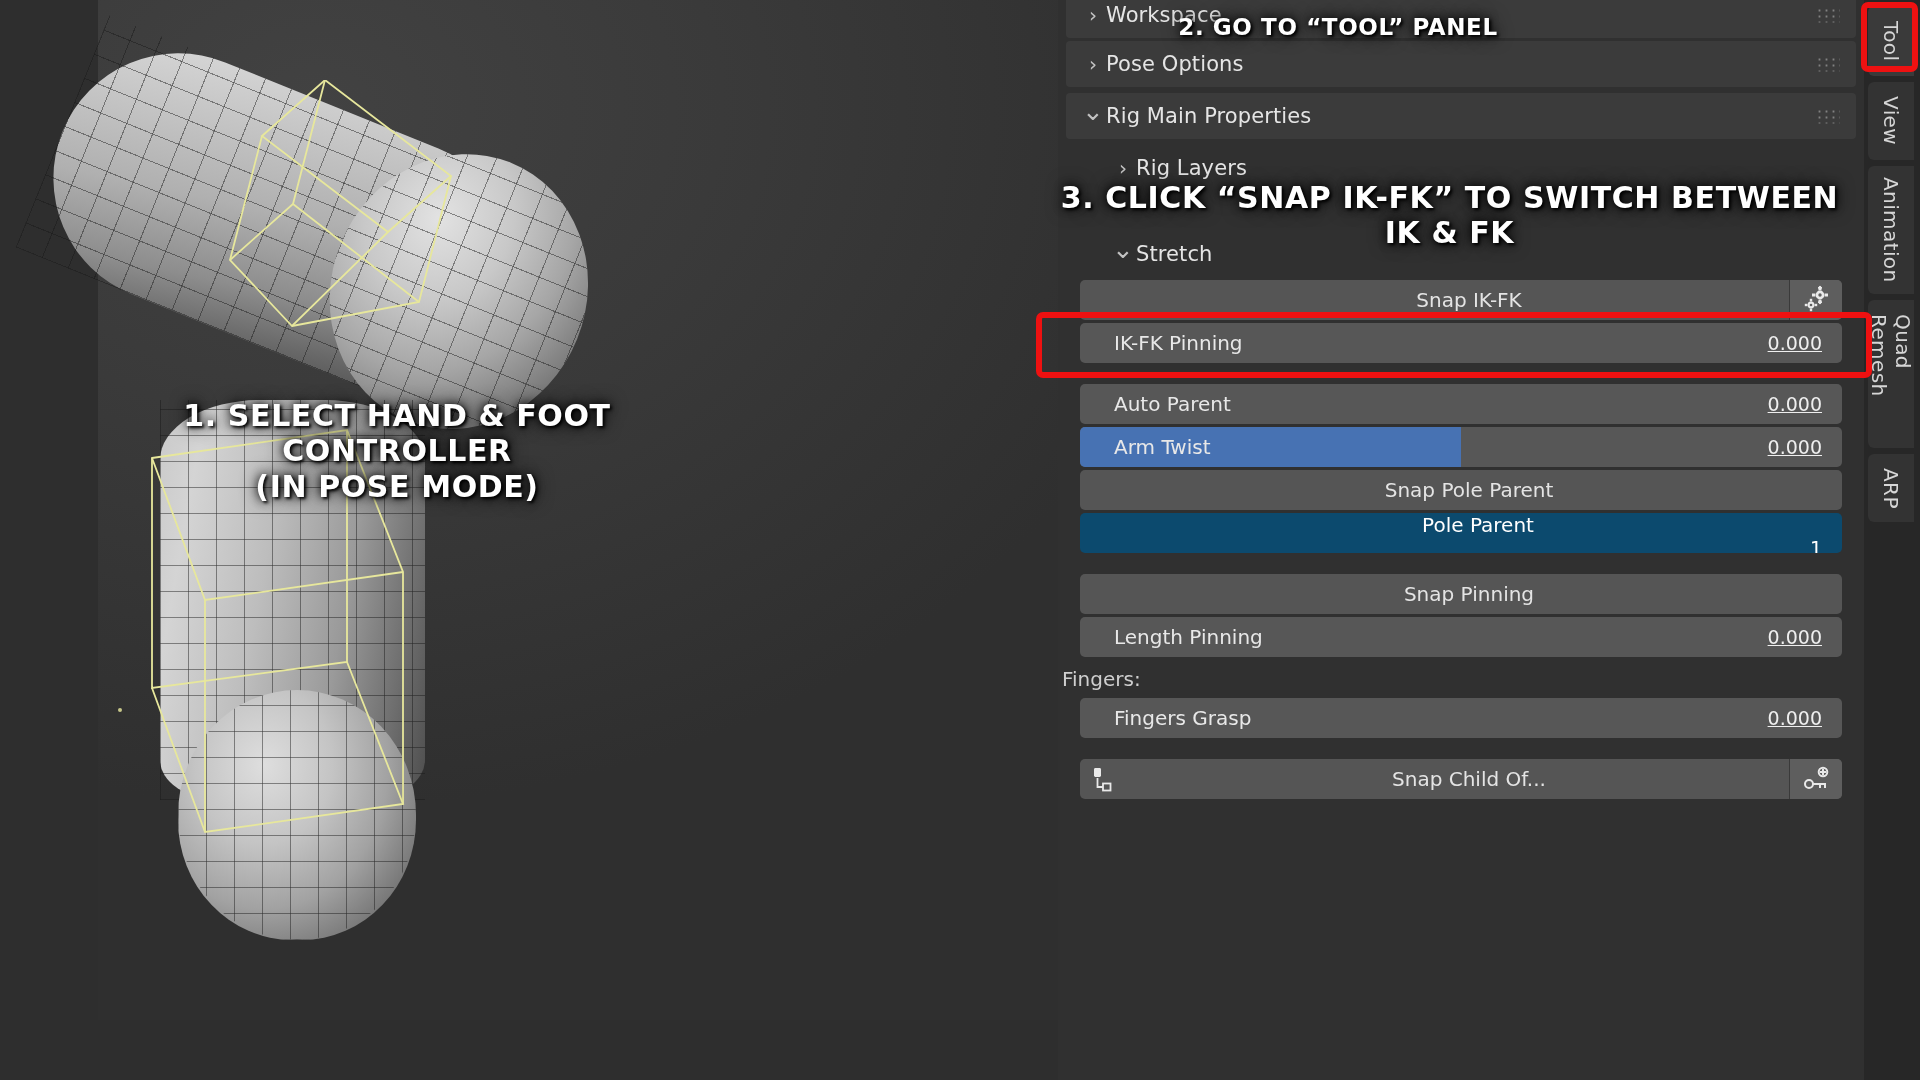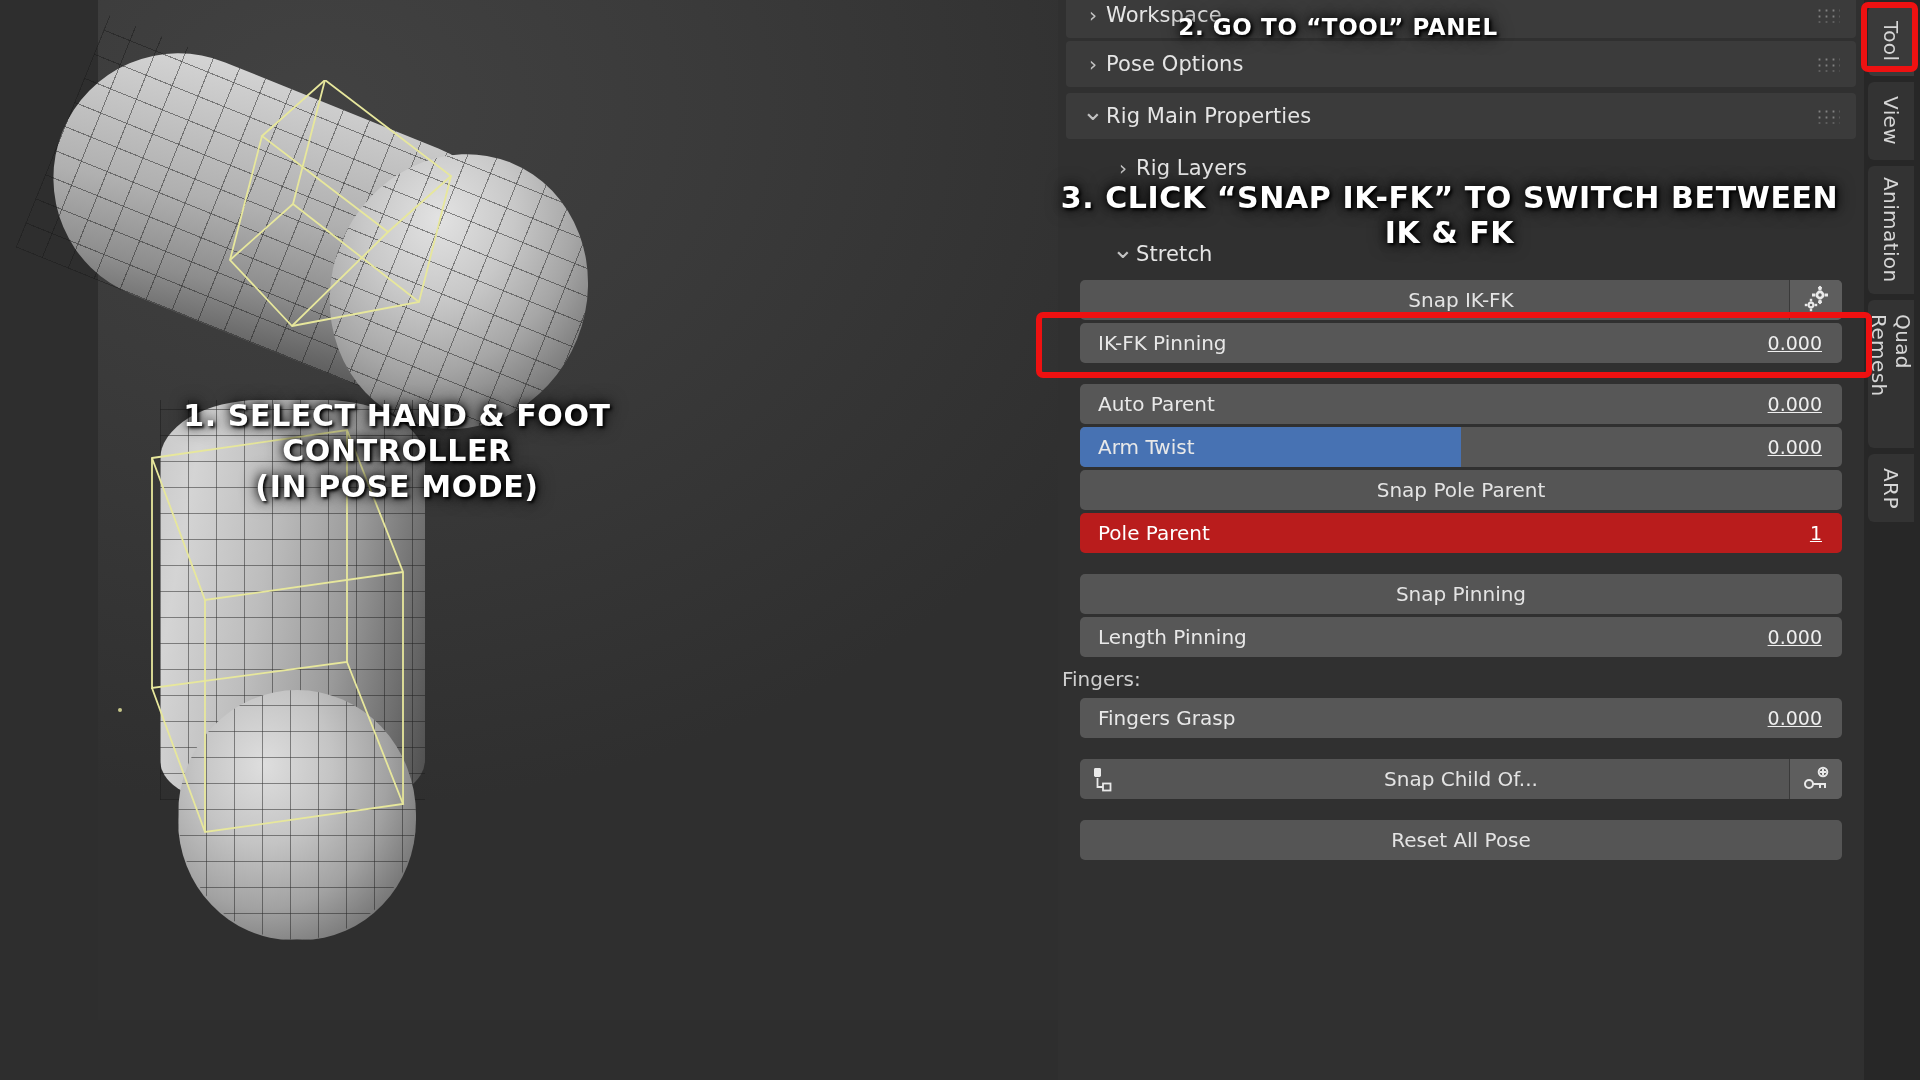--- a/index.html
+++ b/index.html
@@ -97,35 +97,36 @@
     width:24px;height:15px;
     background-image:radial-gradient(circle, #8d8d8d 1px, transparent 1.2px);
     background-size:7px 6px;background-position:0 0;
     opacity:.85;
   }
 
   .widget{
     position:relative;height:40px;border-radius:5px;margin-bottom:3px;
     display:flex;align-items:center;overflow:hidden;
     background:#575757;
+    padding-left:16px;
   }
   .widget.btn{background:#555555;justify-content:center;}
   .widget .fill{
     position:absolute;left:0;top:0;bottom:0;background:#4772b3;
   }
   .widget .lbl{
     position:relative;z-index:2;color:#e8e8e8;font-size:20px;
     padding-left:18px;white-space:nowrap;
   }
   .widget .val{
     position:relative;z-index:2;margin-left:auto;color:#efefef;
     font-size:19px;padding-right:20px;text-decoration:underline;
   }
   .widget.btn .lbl{padding-left:0;color:#e4e4e4;}
-  .widget.sel{background:#b91c1c;}
+  .widget.sel{background:#0c4a6e;flex-direction:column;}
   .widget.sel .lbl,.widget.sel .val{color:#ffffff;}
 
   .gear-slot{
     position:absolute;right:0;top:0;bottom:0;width:52px;
     background:#5e5e5e;border-left:1px solid #3a3a3a;
     display:flex;align-items:center;justify-content:center;z-index:3;
   }
   .section-label{
     color:#cfcfcf;font-size:20px;margin:10px 0 7px 4px;
   }
@@ -325,23 +326,20 @@
                   <circle cx="22" cy="8" r="4.3"></circle>
                 </g>
                 <g stroke="#e9e9e9" stroke-width="2">
                   <line x1="22" y1="5" x2="22" y2="11"></line>
                   <line x1="19" y1="8" x2="25" y2="8"></line>
                 </g>
               </svg>
             </span>
           </div>
           <div class="spacer"></div>
-          <div class="widget btn">
-            <span class="lbl">Reset All Pose</span>
-          </div>
         </div>
     </div>
   </div>
 
   <div id="tabs">
       <div class="tab active" style="height: 70px;">
         <span>Tool</span>
       </div>
       <div class="tab" style="height: 78px;">
         <span>View</span>

